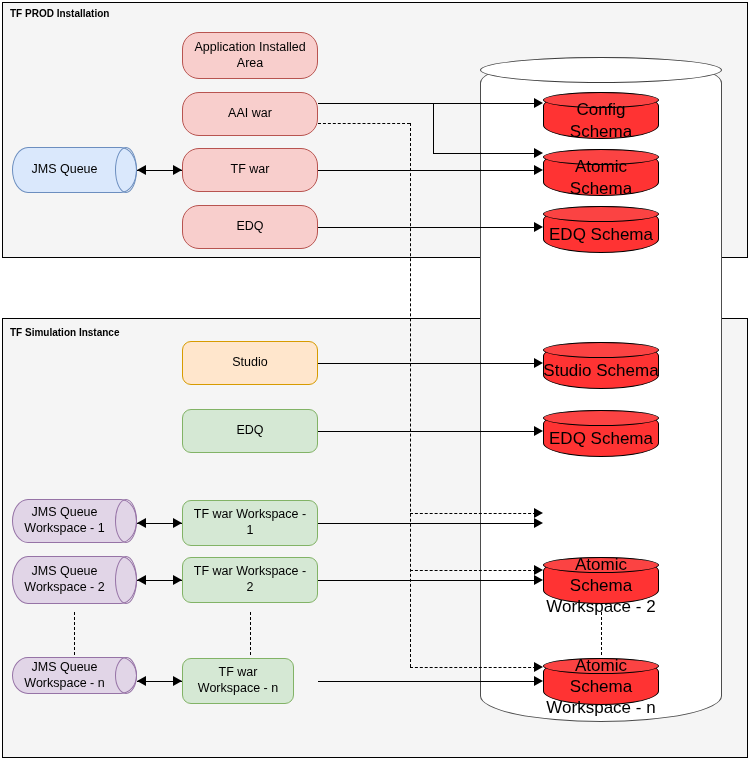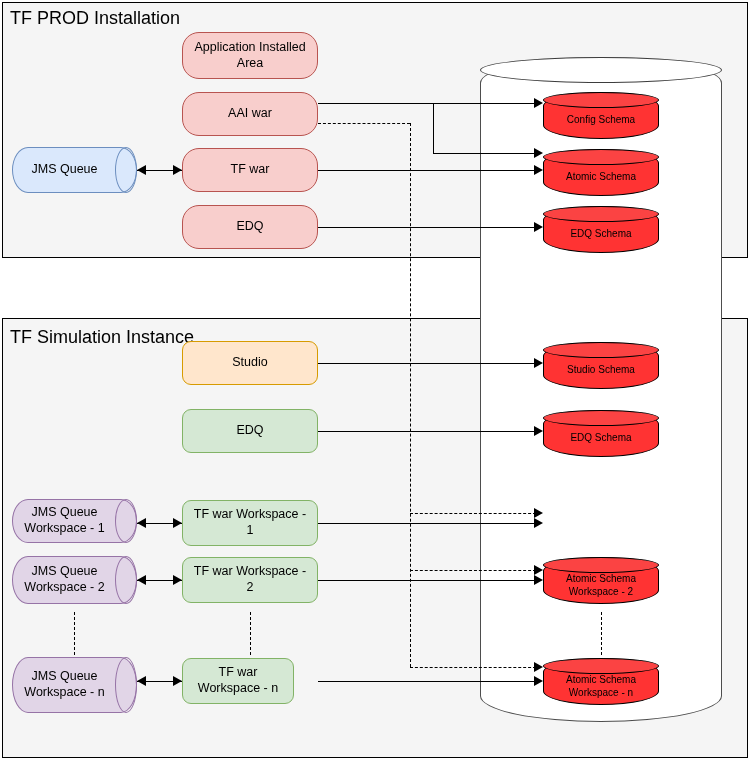--- a/index.html
+++ b/index.html
@@ -1,20 +1,20 @@
 <!DOCTYPE html>
 <html><head>
 <meta charset="utf-8">
 <style>
   html,body{margin:0;padding:0;background:#ffffff;}
   body{font-family:"Liberation Sans","DejaVu Sans",sans-serif;}
   #canvas{position:relative;width:751px;height:762px;background:#ffffff;overflow:hidden;}
 
   .container-box{position:absolute;background:#f5f5f5;border:1px solid #000000;box-sizing:border-box;}
-  .container-title{position:absolute;font-size:18px;font-weight:normal;color:#000;white-space:nowrap;}
+  .container-title{position:absolute;font-size:10px;font-weight:bold;color:#000;white-space:nowrap;}
 
   .node{position:absolute;box-sizing:border-box;border-radius:9px;border:1px solid;
         display:flex;align-items:center;justify-content:center;text-align:center;
         font-size:12.5px;color:#000;line-height:1.25;padding:2px 6px;}
   .node.pink{background:#f8cecc;border-color:#b85450;border-radius:17px;}
   .node.green{background:#d5e8d4;border-color:#82b366;}
   .node.orange{background:#ffe6cc;border-color:#d79b00;}
 
   
   .hcyl{position:absolute;box-sizing:border-box;}
@@ -28,21 +28,21 @@
   .hcyl.purple .body{background:#e1d5e7;border-color:#9673a6;}
   .hcyl.purple .cap{border-color:#9673a6;}
 
   
   .vcyl{position:absolute;box-sizing:border-box;}
   .vcyl .body{position:absolute;inset:0;background:#ff3333;border:1.3px solid #000;
               border-radius:50%/14px;box-sizing:border-box;}
   .vcyl .top{position:absolute;left:0;right:0;top:0;height:16px;background:#fb4343;
              border:1.3px solid #000;border-radius:50%;box-sizing:border-box;}
   .vcyl .lbl{position:absolute;left:0;right:0;top:10px;bottom:0;display:flex;align-items:center;
-             justify-content:center;text-align:center;font-size:10px;color:#000;line-height:1.25;}
+             justify-content:center;text-align:center;font-size:17px;color:#000;line-height:1.25;}
 
   
   .bigcyl{position:absolute;}
   .bigcyl .shell{position:absolute;inset:0;background:#ffffff;border:1.2px solid #4d4d4d;
                  border-radius:50%/26px;box-sizing:border-box;}
   .bigcyl .lid{position:absolute;left:0;right:0;top:0;height:26px;background:#ffffff;
                border:1.2px solid #3d3d3d;border-radius:50%;box-sizing:border-box;}
 
   
   .hline{position:absolute;height:0;border-top:1.3px solid #000;}
@@ -159,21 +159,21 @@
   <div class="hcyl purple" style="left:12px;top:499px;width:125px;height:44px;">
     <div class="body"></div>
     <div class="cap"></div>
     <div class="lbl">JMS Queue Workspace - 1</div>
   </div>
   <div class="hcyl purple" style="left:12px;top:556px;width:125px;height:48px;">
     <div class="body"></div>
     <div class="cap"></div>
     <div class="lbl">JMS Queue Workspace - 2</div>
   </div>
-  <div class="hcyl purple" style="left:12px;top:657px;width:125px;height:56px;">
+  <div class="hcyl purple" style="left:12px;top:657px;width:125px;height:37px;">
     <div class="body"></div>
     <div class="cap"></div>
     <div class="lbl">JMS Queue Workspace - n</div>
   </div>
 
   <div class="node green" style="left:182px;top:500px;width:136px;height:46px;">TF war Workspace - 1</div>
   <div class="node green" style="left:182px;top:557px;width:136px;height:46px;">TF war Workspace - 2</div>
   <div class="node green" style="left:182px;top:658px;width:112px;height:46px;">TF war Workspace - n</div>
 
   <div class="vcyl" style="left:543px;top:342px;width:116px;height:47px;">

